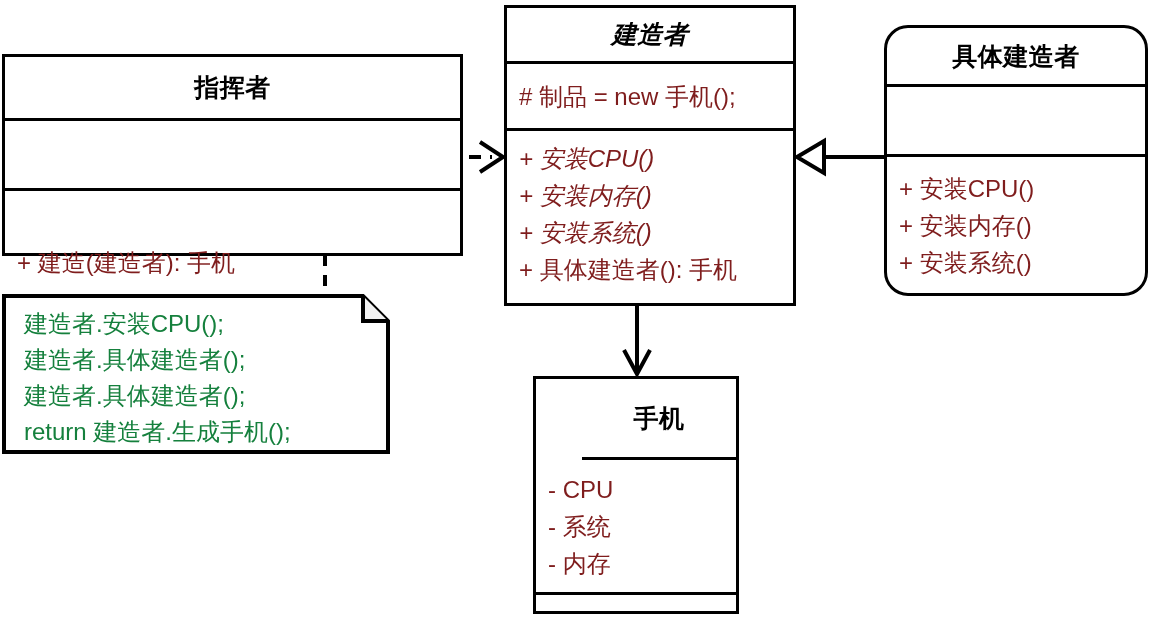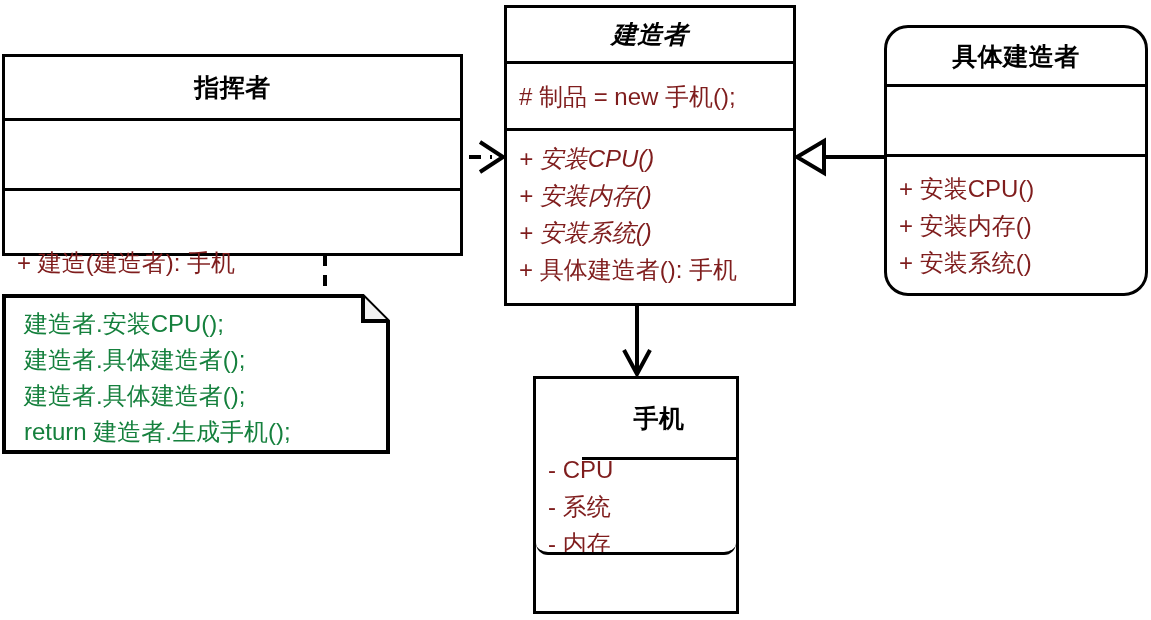--- a/index.html
+++ b/index.html
@@ -158,21 +158,21 @@
         <div class="member">+ 安装内存()</div>
         <div class="member">+ 安装系统()</div>
       </div>
     </div>
   </div>
 
   <div class="uml-box" style="left:533px; top:376px; width:206px; height:238px;">
     <div class="compartment divided" style="height:81px;margin-left:46px;">
       <div class="cls-title">手机</div>
     </div>
-    <div class="compartment divided" style="height:95px;border-radius:12px;">
+    <div class="compartment divided" style="height:135px;">
       <div class="member-list">
         <div class="member">- CPU</div>
         <div class="member">- 系统</div>
         <div class="member">- 内存</div>
       </div>
     </div>
     <div class="compartment" style="height:34px;"></div>
   </div>
 
   <div class="note-box" style="left:2px; top:294px; width:388px; height:160px;">

